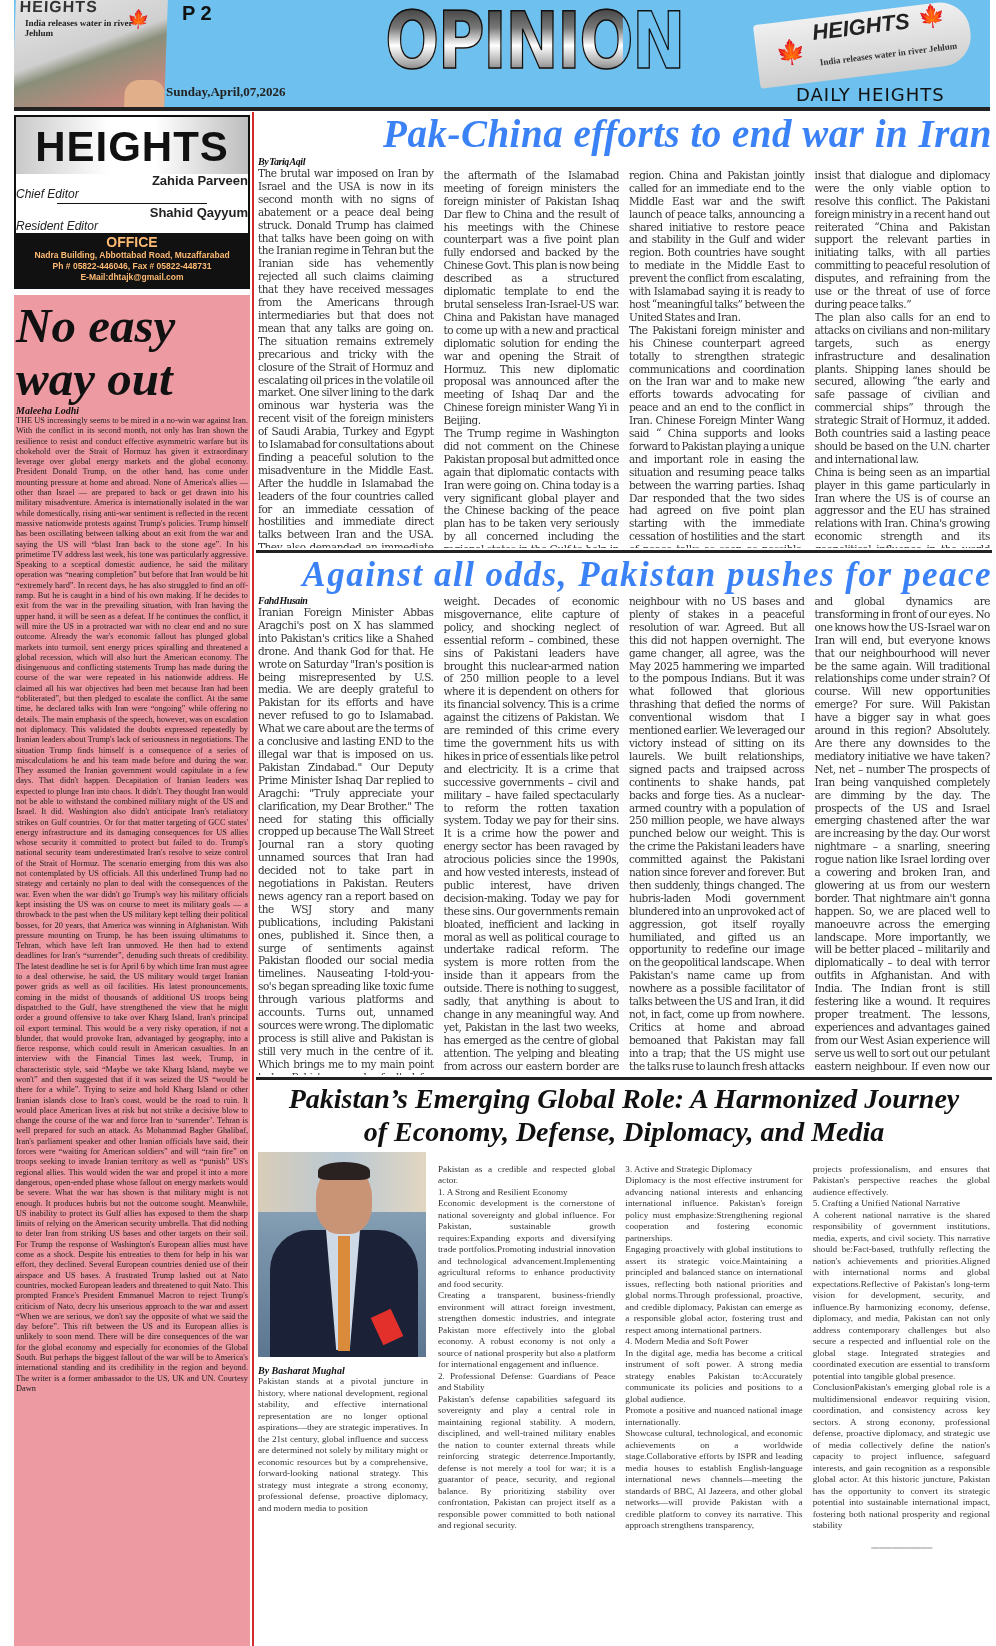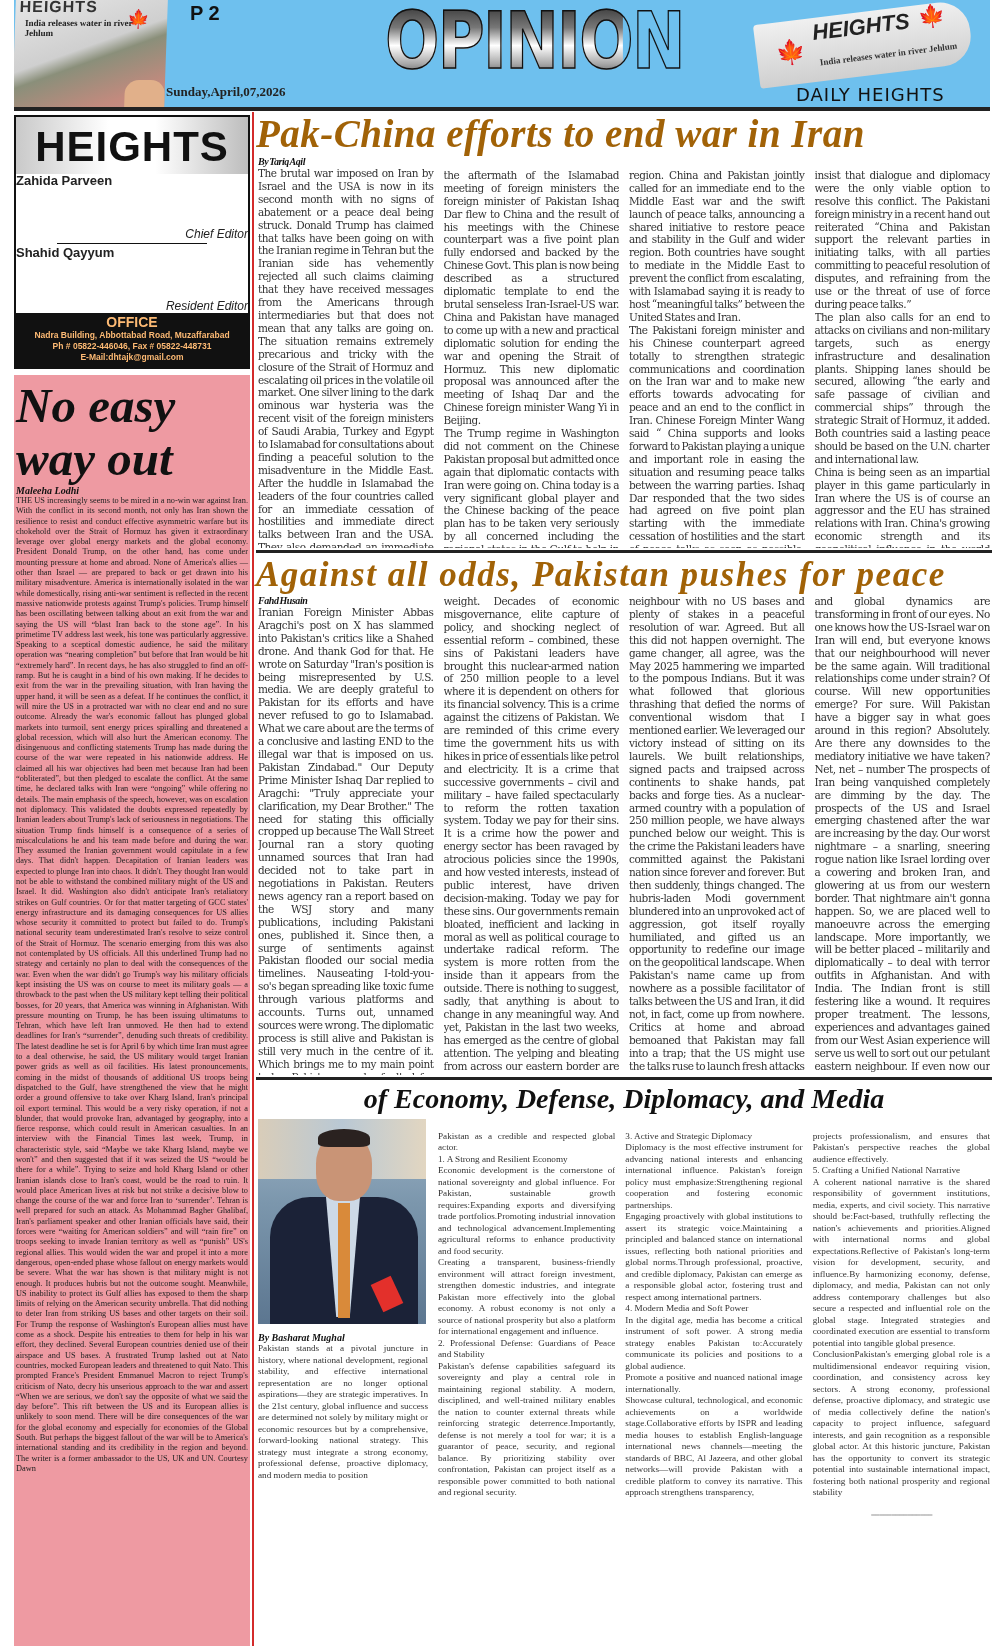--- a/index.html
+++ b/index.html
@@ -4,48 +4,48 @@
 <style>
 *{box-sizing:border-box;margin:0;padding:0;}
 html,body{width:996px;height:1646px;overflow:hidden;background:#fff;}
 body{font-family:"Liberation Serif",serif;color:#222;position:relative;}
 .masthead{position:absolute;left:14px;top:0;width:976px;height:107px;background:#6ec0ee;overflow:hidden;}
 .mast-paper-left{position:absolute;left:0;top:0;width:152px;height:107px;background:linear-gradient(160deg,#e6e6e6 0%,#cfcfcf 45%,#8a8f7a 55%,#c38a7e 85%,#c98d86 100%);transform:skewX(-2deg);}
 .mast-paper-left .mp-title{position:absolute;left:4px;top:-2px;font:bold 16px "Liberation Sans",sans-serif;color:#333;letter-spacing:1px;}
 .mast-paper-left .mp-head{position:absolute;left:10px;top:18px;font:bold 9px "Liberation Serif",serif;color:#222;line-height:10px;width:110px;}
 .mast-paper-left .mp-leaf{position:absolute;left:112px;top:8px;color:#e07a1a;font-size:18px;}
 .mast-paper-left .mp-hand{position:absolute;left:112px;top:80px;width:40px;height:27px;background:#e1b08a;border-radius:14px 14px 0 0;}
-.mast-page{position:absolute;left:176px;top:2px;font:bold 20px "Liberation Sans",sans-serif;color:#111;}
+.mast-page{position:absolute;left:168px;top:2px;font:bold 20px "Liberation Sans",sans-serif;color:#111;}
 .mast-date{position:absolute;left:152px;top:84px;font:bold 13px "Liberation Serif",serif;color:#222;}
 .mast-title{position:absolute;left:345px;top:-4px;width:290px;text-align:center;font:bold 78px "DejaVu Sans",sans-serif;letter-spacing:-2px;transform:scaleX(0.82);transform-origin:center;color:transparent;background:linear-gradient(180deg,#222 0%,#777 35%,#fff 55%,#aaa 75%,#222 100%);-webkit-background-clip:text;background-clip:text;-webkit-text-stroke:1.5px #111;}
 .mast-paper-right{position:absolute;left:742px;top:12px;width:215px;height:64px;background:linear-gradient(180deg,#f0f0f0,#cfcfcf);border-radius:4px 30px 30px 4px;transform:rotate(-7deg);}
 .mast-paper-right .mpr-title{position:absolute;left:58px;top:2px;font:bold italic 22px "Liberation Sans",sans-serif;color:#222;}
 .mast-paper-right .mpr-leaf1{position:absolute;left:20px;top:18px;color:#e07a1a;font-size:24px;}
 .mast-paper-right .mpr-leaf2{position:absolute;left:165px;top:0px;color:#e07a1a;font-size:22px;}
 .mast-paper-right .mpr-head{position:absolute;left:62px;top:40px;font:bold 9px "Liberation Serif",serif;color:#333;}
 .mast-brand{position:absolute;left:782px;top:84px;font:18px "DejaVu Sans",sans-serif;color:#111;letter-spacing:1px;}
 .mast-rule{position:absolute;left:14px;top:107px;width:976px;height:4px;background:#222;}
 
 .left-col{position:absolute;left:14px;top:115px;width:236px;}
 .heights-box{border:2px solid #111;background:#fff;}
 .hb-logo{height:57px;background:linear-gradient(90deg,#c9c9c9,#fff 40%,#fff 60%,#bdbdbd);text-align:center;font:bold 42px "Liberation Sans",sans-serif;color:#111;letter-spacing:1px;line-height:60px;}
-.hb-name{text-align:left;font:bold 13px "Liberation Sans",sans-serif;line-height:14px;}
-.hb-role{text-align:right;font:italic 12px "Liberation Sans",sans-serif;line-height:13px;margin-top:40px;}
+.hb-name{text-align:right;font:bold 13px "Liberation Sans",sans-serif;line-height:14px;}
+.hb-role{text-align:left;font:italic 12px "Liberation Sans",sans-serif;line-height:13px;}
 .hb-sep{width:150px;height:1px;background:#111;margin:2px auto;}
 .hb-office{background:#111;color:#fdba74;text-align:center;padding:2px 0 4px;}
 .hb-office .t{font:bold 14px "Liberation Sans",sans-serif;line-height:15px;}
 .hb-office .l{font:bold 8.5px "Liberation Sans",sans-serif;line-height:11px;}
 .pink-box{margin-top:6px;background:#ee9aa2;padding:0 2px 4px;height:1355px;}
 .pink-title{font:italic bold 49px "Liberation Serif",serif;line-height:53px;color:#111;padding-top:4px;}
 .byline{font:italic bold 10px "Liberation Serif",serif;color:#111;}
 .pink-body{font:8.3px "Liberation Serif",serif;line-height:10.3px;text-align:justify;color:#222;}
 
 .red-rule{position:absolute;left:252px;top:112px;width:2px;height:1534px;background:#d32b2b;}
 .main{position:absolute;left:256px;top:112px;width:736px;}
-.headline{font:italic bold 38px "Liberation Serif",serif;text-align:left;color:#a16207;line-height:44px;letter-spacing:0.5px;}
+.headline{font:italic bold 38px "Liberation Serif",serif;text-align:right;color:#3b82f6;line-height:44px;letter-spacing:0.5px;}
 .cols{display:flex;gap:10px;padding:0 2px;}
 .col{flex:1;font:10.5px "DejaVu Serif",serif;line-height:12.9px;text-align:justify;color:#333;letter-spacing:-0.45px;word-spacing:-1px;overflow:hidden;}
 .col p{margin:0;}
 .hr{height:3px;background:#222;margin:2px 0;}
 .art3-head{font:italic bold 28px "Liberation Serif",serif;text-align:center;line-height:33px;color:#111;}
 .art3{display:flex;gap:10px;padding:0 2px;margin-top:4px;}
 .art3-left{width:170px;}
 .photo{width:168px;height:205px;position:relative;overflow:hidden;background:linear-gradient(180deg,#9fb4c6 0%,#7c97ad 40%,#5c7690 100%);}
 .photo .bg1{position:absolute;left:0;top:0;width:100%;height:60px;background:linear-gradient(90deg,#d9cdb9,#b9c8d4,#e2d6c1);}
 .photo .head{position:absolute;left:58px;top:14px;width:56px;height:68px;background:#c99476;border-radius:45% 45% 40% 40%;}
@@ -146,20 +146,21 @@
         <p>neighbour with no US bases and plenty of stakes in a peaceful resolution of war. Agreed. But all this did not happen overnight. The game changer, all agree, was the May 2025 hammering we imparted to the pompous Indians. But it was what followed that glorious thrashing that defied the norms of conventional wisdom that I mentioned earlier. We leveraged our victory instead of sitting on its laurels. We built relationships, signed pacts and traipsed across continents to shake hands, pat backs and forge ties. As a nuclear-armed country with a population of 250 million people, we have always punched below our weight. This is the crime the Pakistani leaders have committed against the Pakistani nation since forever and forever. But then suddenly, things changed. The hubris-laden Modi government blundered into an unprovoked act of aggression, got itself royally humiliated, and gifted us an opportunity to redefine our image on the geopolitical landscape. When Pakistan's name came up from nowhere as a possible facilitator of talks between the US and Iran, it did not, in fact, come up from nowhere. Critics at home and abroad bemoaned that Pakistan may fall into a trap; that the US might use the talks ruse to launch fresh attacks on Iran; and that in the end Pakistan may get sucked into the conflict because of our defence pact with Saudi Arabia. Yada Yada Yada? The fact is that Pakistan's diplomacy has found a sweet spot at a moment of great uncertainty and change. Regional</p>
       </div>
       <div class="col">
         <p>and global dynamics are transforming in front of our eyes. No one knows how the US-Israel war on Iran will end, but everyone knows that our neighbourhood will never be the same again. Will traditional relationships come under strain? Of course. Will new opportunities emerge? For sure. Will Pakistan have a bigger say in what goes around in this region? Absolutely. Are there any downsides to the mediatory initiative we have taken? Net, net – number The prospects of Iran being vanquished completely are dimming by the day. The prospects of the US and Israel emerging chastened after the war are increasing by the day. Our worst nightmare – a snarling, sneering rogue nation like Israel lording over a cowering and broken Iran, and glowering at us from our western border. That nightmare ain't gonna happen. So, we are placed well to manoeuvre across the emerging landscape. More importantly, we will be better placed – militarily and diplomatically – to deal with terror outfits in Afghanistan. And with India. The Indian front is still festering like a wound. It requires proper treatment. The lessons, experiences and advantages gained from our West Asian experience will serve us well to sort out our petulant eastern neighbour. If even now our leaders cannot undertake radical reform – starting with reforming government and governance – and strengthen our economy to match our military and diplomatic strength, then we should really start running of forgiveness. Courtesy Express Tribune</p>
       </div>
     </div>
   </div>
   <div class="hr"></div>
 
   <div>
+    <div class="art3-head">Pakistan’s Emerging Global Role: A Harmonized Journey</div>
     <div class="art3-head">of Economy, Defense, Diplomacy, and Media</div>
     <div class="art3">
       <div class="art3-left">
         <div class="photo">
           <div class="bg1"></div>
           <div class="suit"></div>
           <div class="shirt"></div>
           <div class="tie"></div>
           <div class="head"></div>
           <div class="hair"></div>

